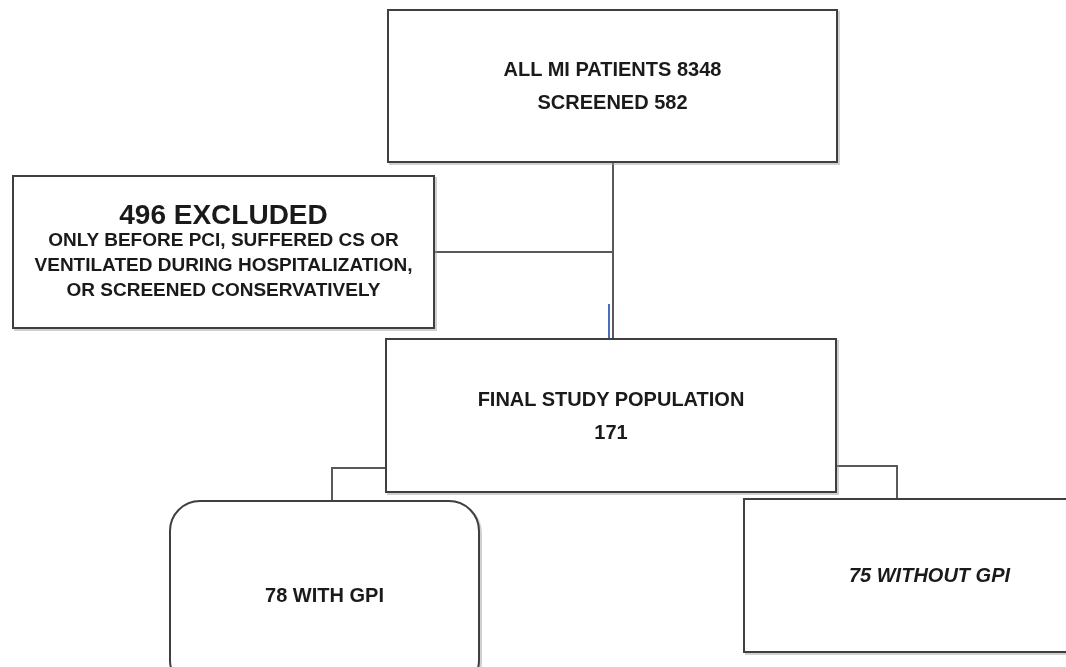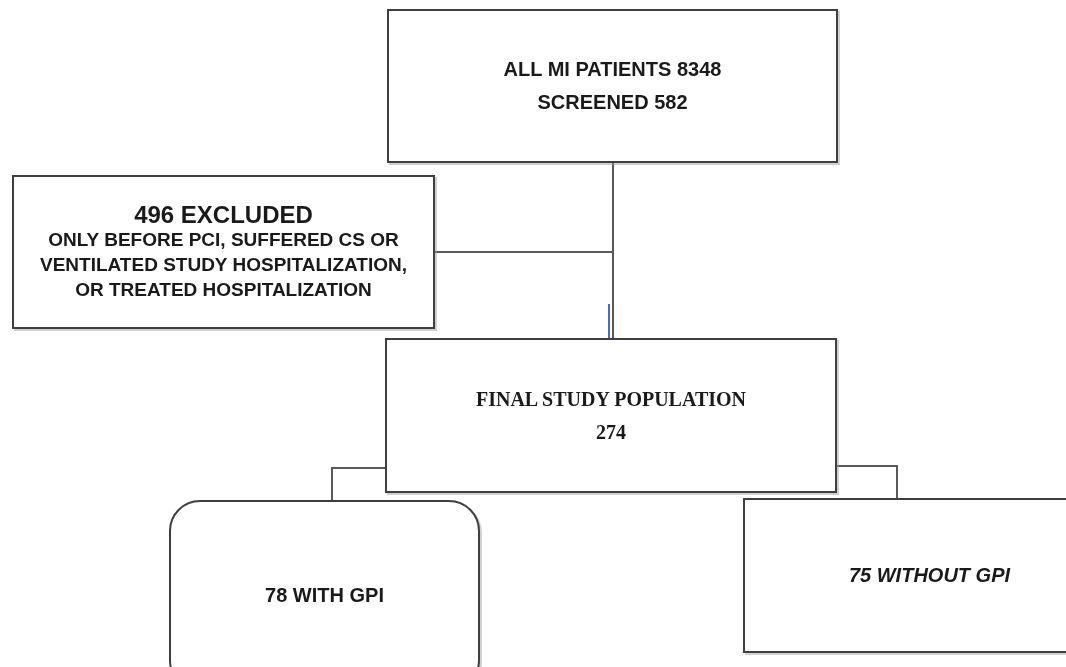--- a/index.html
+++ b/index.html
@@ -30,22 +30,22 @@
     font-weight: bold;
     font-size: 20px;
     line-height: 33px;
   }
   .box .line { width: 100%; }
 
   
   #box-screened   { left: 387px; top: 9px;   width: 451px; height: 154px; }
   #box-excluded   { left: 12px;  top: 175px; width: 423px; height: 154px;
                     line-height: 25px; font-size: 19px; padding: 2px; }
-  #box-excluded .excl-title { font-size: 24px; }
-  #box-final      { left: 385px; top: 338px; width: 452px; height: 155px; font-family: Liberation Serif, serif; }
+  #box-excluded .excl-title { font-size: 28px; }
+  #box-final      { left: 385px; top: 338px; width: 452px; height: 155px; }
   #box-with-gpi   { left: 169px; top: 500px; width: 311px; height: 191px; border-radius: 31px; }
   #box-without-gpi{ left: 743px; top: 498px; width: 373px; height: 155px; font-style: italic; }
 
   
   .connector {
     position: absolute;
     background: #595959;
   }
   #conn-screened-final-v { left: 612px; top: 163px; width: 2px;  height: 175px; }
   #conn-excluded-h       { left: 435px; top: 251px; width: 179px; height: 2px; }
@@ -70,27 +70,27 @@
   <div class="connector" id="selection-line"></div>
 
   <div class="box" id="box-screened">
     <div class="line">ALL MI PATIENTS 8348</div>
     <div class="line">SCREENED 582</div>
   </div>
 
   <div class="box" id="box-excluded">
     <div class="line excl-title">496 EXCLUDED</div>
     <div class="line">ONLY BEFORE PCI, SUFFERED CS OR</div>
-    <div class="line">VENTILATED STUDY HOSPITALIZATION,</div>
-    <div class="line">OR TREATED HOSPITALIZATION</div>
+    <div class="line">VENTILATED DURING HOSPITALIZATION,</div>
+    <div class="line">OR SCREENED CONSERVATIVELY</div>
   </div>
 
   <div class="box" id="box-final">
     <div class="line">FINAL STUDY POPULATION</div>
-    <div class="line">274</div>
+    <div class="line">171</div>
   </div>
 
   <div class="box" id="box-with-gpi">
     <div class="line">78 WITH GPI</div>
   </div>
 
   <div class="box" id="box-without-gpi">
     <div class="line">75 WITHOUT GPI</div>
   </div>
 

